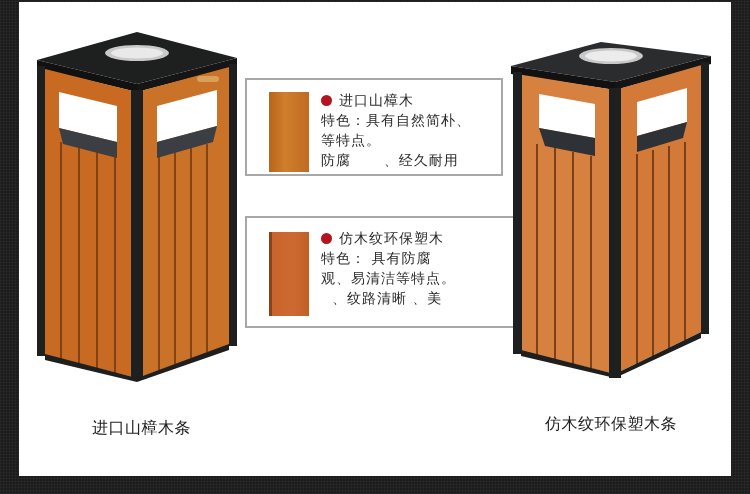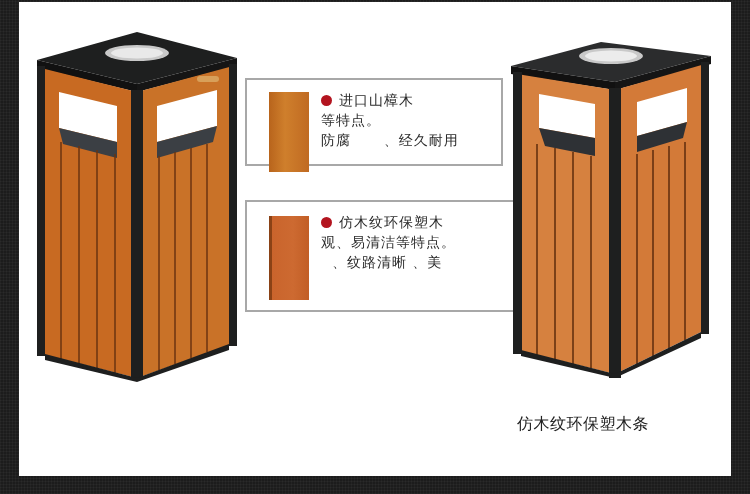--- a/index.html
+++ b/index.html
@@ -83,39 +83,41 @@
       <rect x="0" y="34" width="8" height="290" fill="#1e1f1f"></rect>
       <rect x="94" y="58" width="12" height="290" fill="#1e1f1f"></rect>
       <rect x="192" y="32" width="8" height="282" fill="#1e1f1f"></rect>
 
       <polygon points="8,322 100,346 192,312 192,318 100,350 8,328" fill="#1e1f1f"></polygon>
 
       <rect x="160" y="44" width="22" height="6" rx="3" fill="#d8a05a"></rect>
     </svg>
   </div>
 
-  <div class="panel" style="left:226px; top:76px; width:258px; height:88px;">
+  <div class="panel" style="left:226px; top:76px; width:258px; height:98px;">
     <div class="swatch" style="left:22px; top:12px; height:80px; background:linear-gradient(90deg,#b8641c,#cf7f2c 40%,#c06a22);"></div>
     <div class="panel-text">
       <div class="panel-title">
         <span class="dot" style="background:#b3141f;"></span>
         <span>进口山樟木</span>
       </div>
+      <div class="line">特色：具有自然简朴、</div>
       <div class="line">等特点。</div>
       <div class="line">防腐      、经久耐用</div>
     </div>
   </div>
 
-  <div class="panel" style="left:226px; top:198px; width:288px; height:112px;">
+  <div class="panel" style="left:226px; top:214px; width:288px; height:112px;">
     <div class="swatch" style="left:22px; top:14px; height:84px; background:linear-gradient(90deg,#8a4216 0 3px,#c9642c 3px,#cd6a31 60%,#c25e26);"></div>
     <div class="panel-text">
       <div class="panel-title">
         <span class="dot" style="background:#b3141f;"></span>
         <span>仿木纹环保塑木</span>
       </div>
+      <div class="line">特色： 具有防腐</div>
       <div class="line">观、易清洁等特点。</div>
       <div class="line">  、纹路清晰 、美</div>
     </div>
   </div>
 
   <div class="bin" style="left:492px; top:36px;">
     <svg width="200" height="340" viewBox="0 0 200 340">
       <polygon points="0,28 90,4 200,18 104,44" fill="#2b2c2d"></polygon>
       <polygon points="0,28 104,44 104,52 0,36" fill="#111"></polygon>
       <polygon points="104,44 200,18 200,26 104,52" fill="#151515"></polygon>
@@ -140,14 +142,15 @@
         <line x1="158" y1="108" x2="158" y2="310"></line>
         <line x1="174" y1="104" x2="174" y2="302"></line>
       </g>
       <rect x="2" y="34" width="9" height="282" fill="#1e1f1f"></rect>
       <rect x="98" y="50" width="12" height="290" fill="#1e1f1f"></rect>
       <rect x="190" y="24" width="8" height="272" fill="#1e1f1f"></rect>
       <polygon points="10,312 104,336 190,294 190,300 104,340 10,318" fill="#1e1f1f"></polygon>
     </svg>
   </div>
 
-  <div class="caption" style="left:498px; top:412px;">仿木纹环保塑木条</div>
+  <div class="caption" style="left:73px; top:416px;">进口山樟木条</div>
+  <div class="caption" style="left:526px; top:412px;">仿木纹环保塑木条</div>
 </div>
 
 </body></html>

